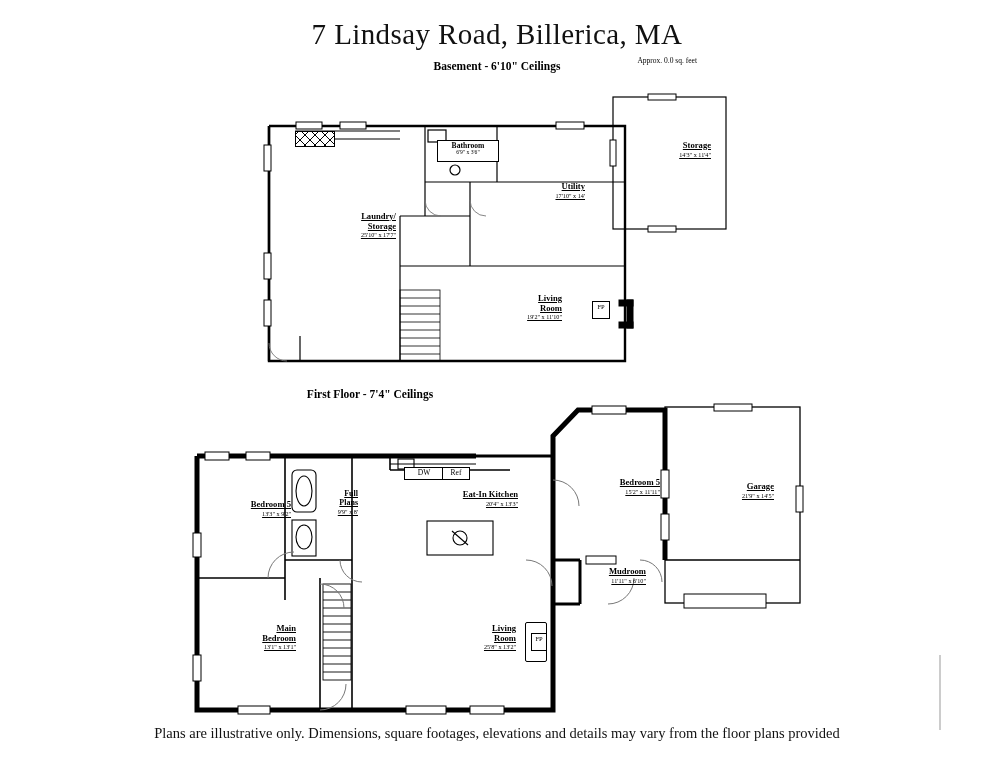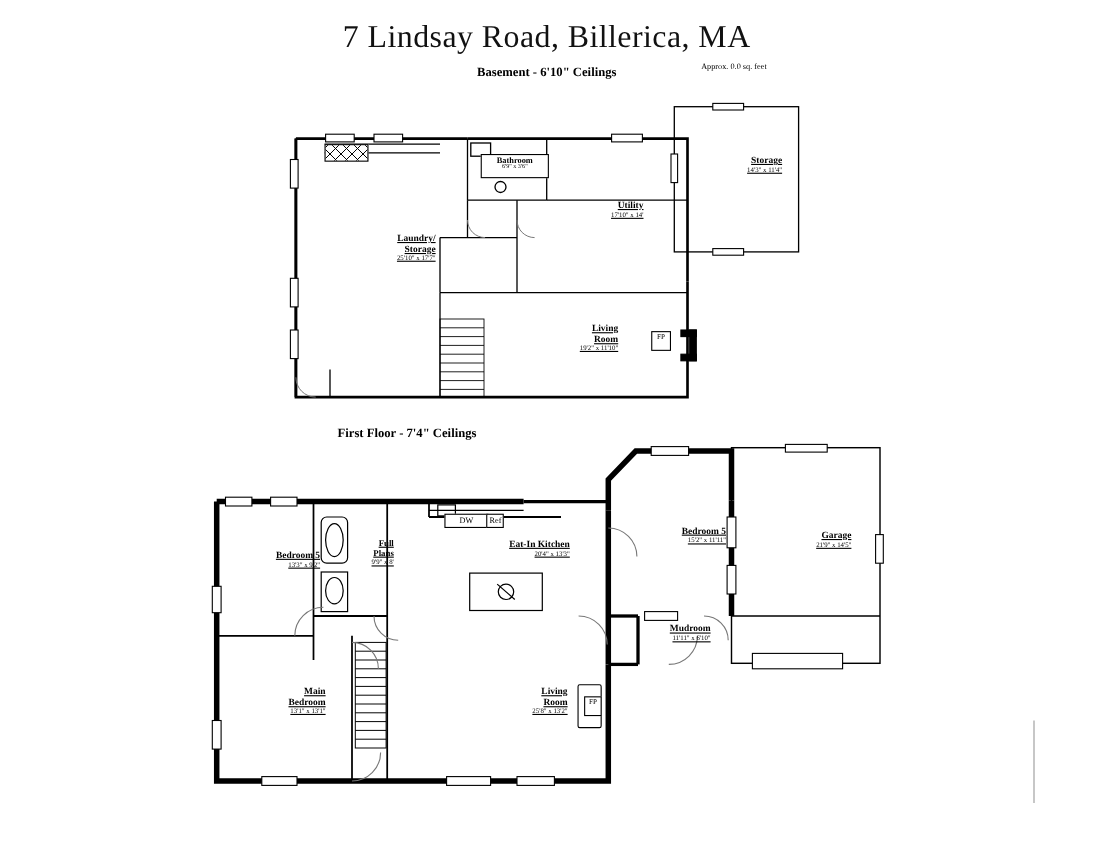--- a/index.html
+++ b/index.html
@@ -343,21 +343,21 @@
 
     <g stroke="#999" stroke-width="1">
       <line x1="940" y1="655" x2="940" y2="730"></line>
     </g>
   </svg>
 
   <div class="rrect" style="left:525px; top:622px; width:22px; height:40px;"></div>
   <div class="fpbox" style="left:531px; top:633px; width:16px; height:18px;">FP</div>
 
   <div class="boxlabel" style="left:404px; top:467px; width:40px; height:13px; font-size:7.5px;">DW</div>
-  <div class="boxlabel" style="left:442px; top:467px; width:16px; height:13px; font-size:7.5px;">Ref</div>
+  <div class="boxlabel" style="left:442px; top:467px; width:28px; height:13px; font-size:7.5px;">Ref</div>
 
   <div class="room" style="left:205px; top:500px; width:86px;">
     <span class="nm">Bedroom 5</span>
     <span class="dm">13'3" x 9'2"</span>
   </div>
 
   <div class="room small" style="left:310px; top:490px; width:48px;">
     <span class="nm">Full
 Plans</span>
     <span class="dm">9'9" x 8'</span>
@@ -388,14 +388,15 @@
 Bedroom</span>
     <span class="dm">13'1" x 13'1"</span>
   </div>
 
   <div class="room" style="left:430px; top:624px; width:86px;">
     <span class="nm">Living
 Room</span>
     <span class="dm">25'8" x 13'2"</span>
   </div>
 
+  <div class="footer">Plans are illustrative only. Dimensions, square footages, elevations and details may vary from the floor plans provided</div>
 
 </div>
 
 </body></html>

